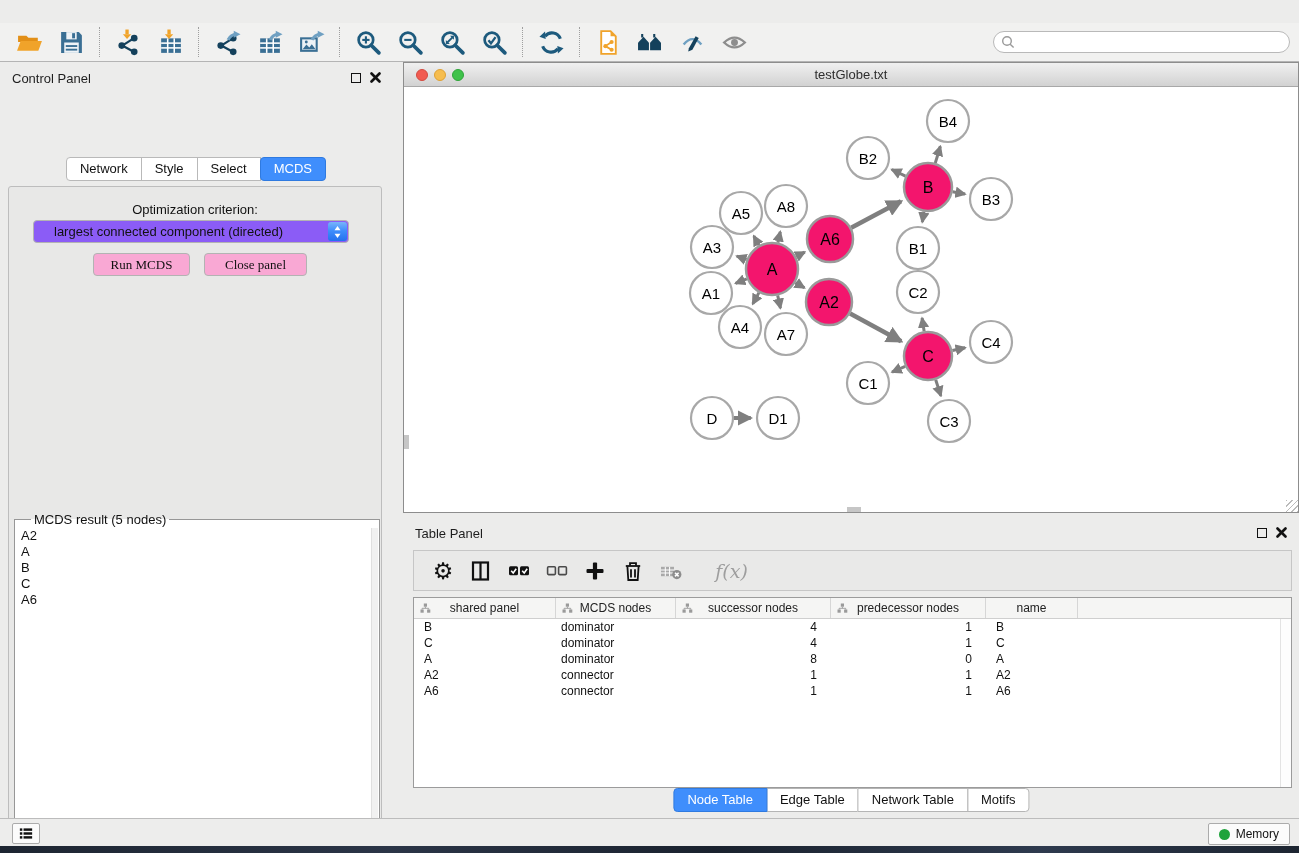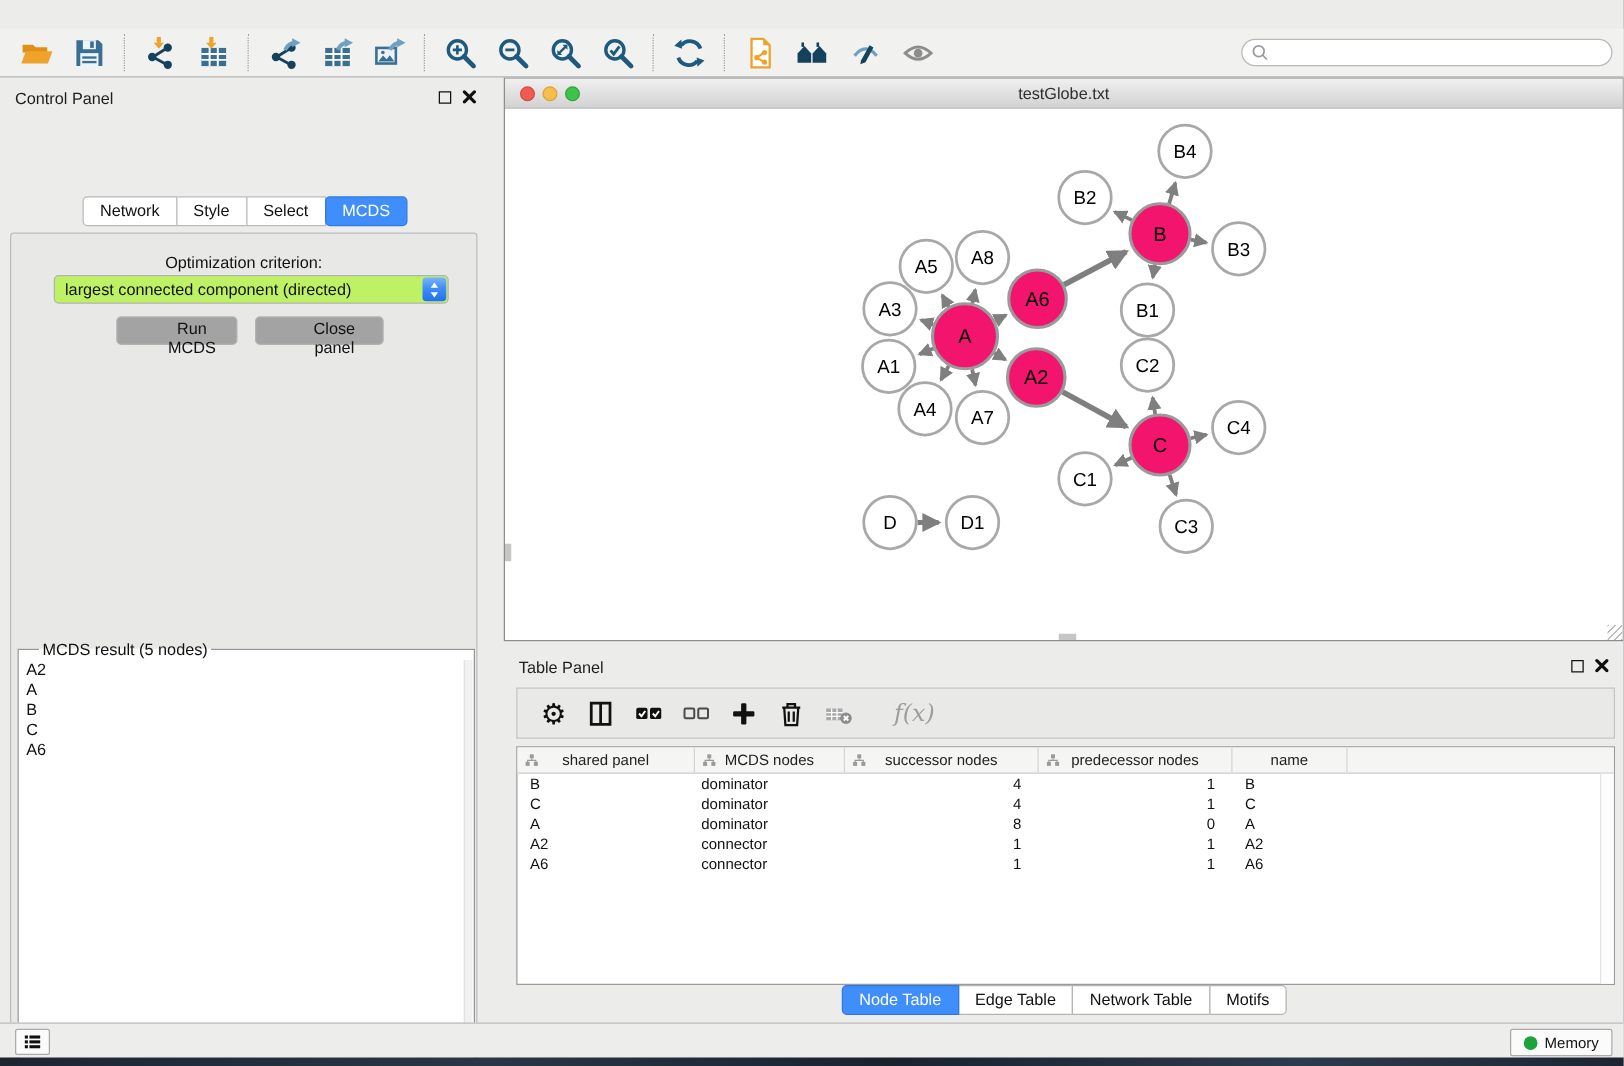--- a/index.html
+++ b/index.html
@@ -39,27 +39,27 @@
   #cp-tabs { position:absolute; left:0; top:95px; width:100%; display:flex; justify-content:center; }
   .cp-tab { padding:3px 13px 4px; font-size:13px; color:#111; background:#fff; border:1px solid #b9b9b9;
     margin-right:-1px; position:relative; }
   .cp-tab:first-child { border-radius:4px 0 0 4px; }
   .cp-tab:last-child  { border-radius:0 4px 4px 0; }
   .cp-tab.active { background:#3f8efc; color:#fff; border-color:#2f7ae0; border-radius:4px; z-index:2; }
 
   #cp-body { position:absolute; left:8px; top:124px; width:374px; height:679px;
     background:#e8e8e7; border:1px solid #bdbdbd; border-radius:3px; }
   .opt-label { text-align:center; margin-top:15px; font-size:13px; color:#111; }
-  .criterion { position:absolute; left:34px; top:33px; width:316px; height:23px; background:#bef264;
-    border:1px solid #b3b3b3; border-radius:4px; font-size:13px; line-height:21px; padding-left:8px; color:#111; }
+  .criterion { position:absolute; left:24px; top:33px; width:316px; height:23px; background:#8b5cf6;
+    border:1px solid #b3b3b3; border-radius:4px; font-size:13px; line-height:21px; padding-left:20px; color:#111; }
   .criterion .stepper { position:absolute; right:1px; top:1px; bottom:1px; width:19px; border-radius:3px;
     background:linear-gradient(#79b4fa,#3f8efc 45%,#2470ee); display:flex; align-items:center; justify-content:center; }
   .criterion .stepper svg { width:9px; height:14px; }
-  .cp-btn { position:absolute; top:66px; height:23px; background:#a3a3a3; border:1px solid #b3b3b3;
-    border-radius:4px; font-size:13px; color:#111; font-family:Liberation Sans, sans-serif;padding-left:30px; }
+  .cp-btn { position:absolute; top:66px; height:23px; background:#f9a8d4; border:1px solid #b3b3b3;
+    border-radius:4px; font-size:13px; color:#111; font-family:Liberation Serif, serif; }
   #run-mcds   { left:84px;  width:97px; }
   #close-panel{ left:195px; width:103px; }
 
   #mcds-fieldset { position:absolute; left:5px; top:325px; width:366px; height:344px;
     background:#fff; border:1px solid #979797; margin:0; padding:0 0 0 0; }
   #mcds-fieldset legend { font-size:13px; color:#111; margin-left:16px; padding:0 3px; }
   #mcds-list { list-style:none; margin:0; padding:1px 6px; font-size:13px; color:#111; }
   #mcds-list li { line-height:16px; }
   .mcds-scroll { position:absolute; right:1px; top:1px; bottom:1px; width:7px; background:#f1f1f1; border-left:1px solid #e0e0e0; }
 

